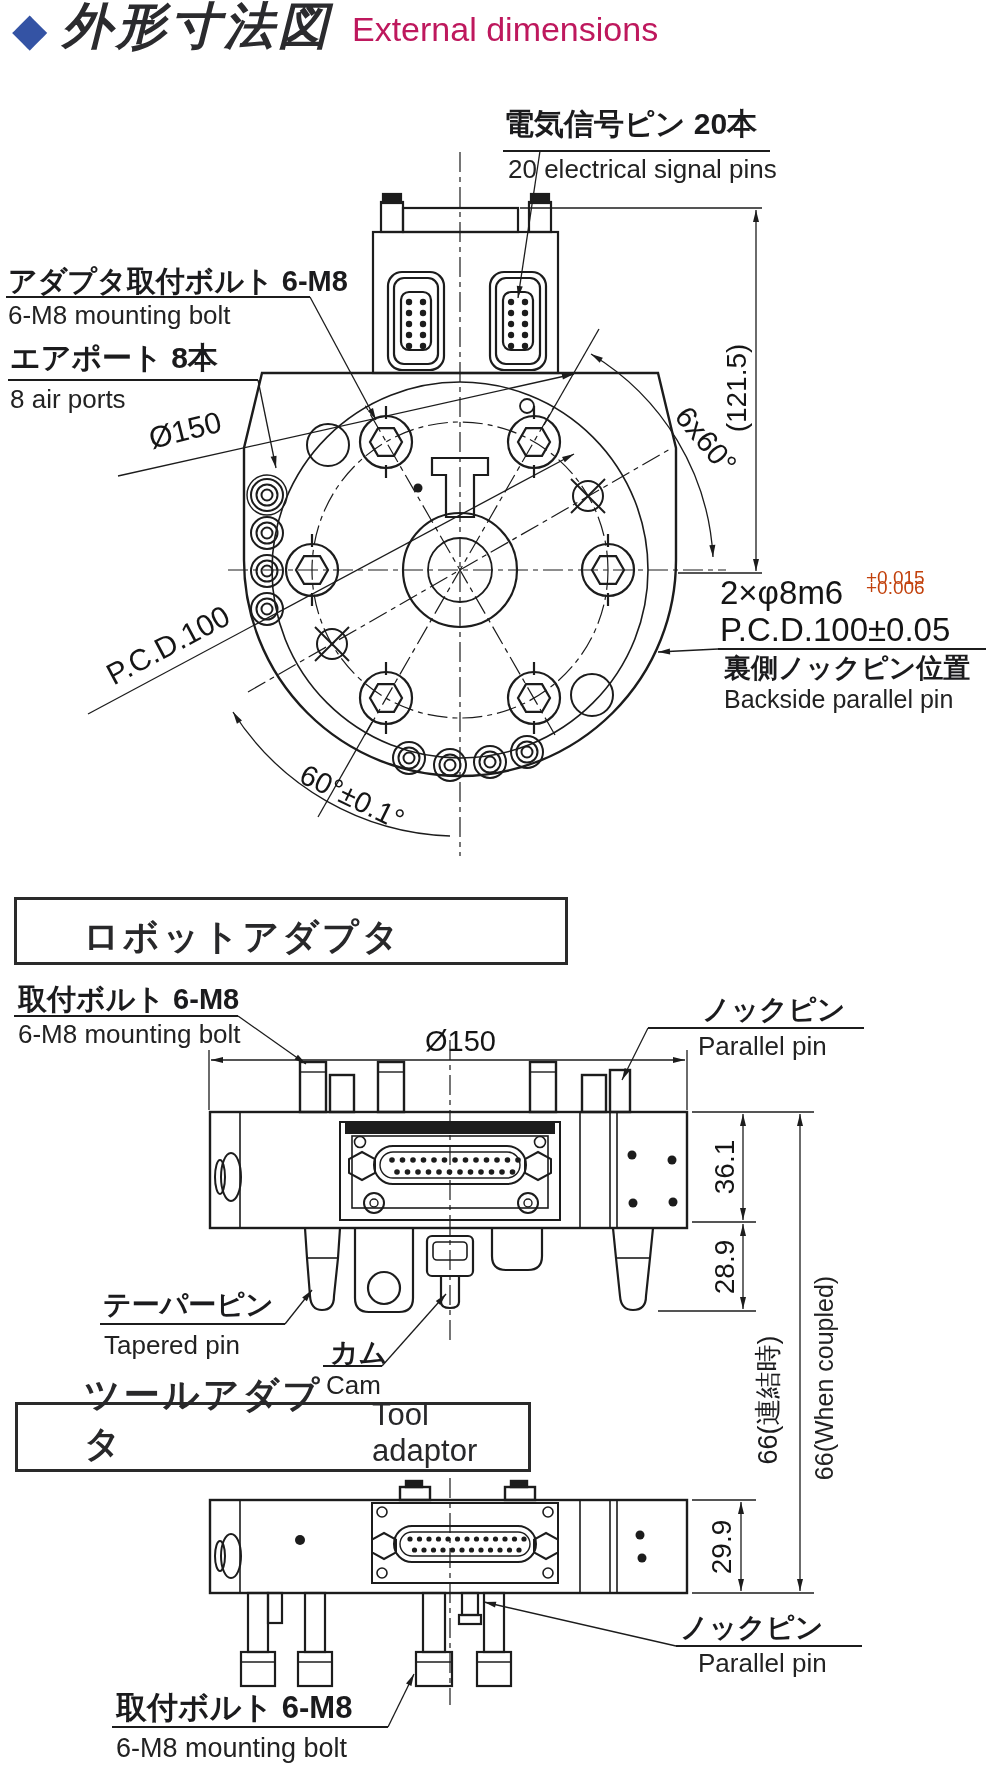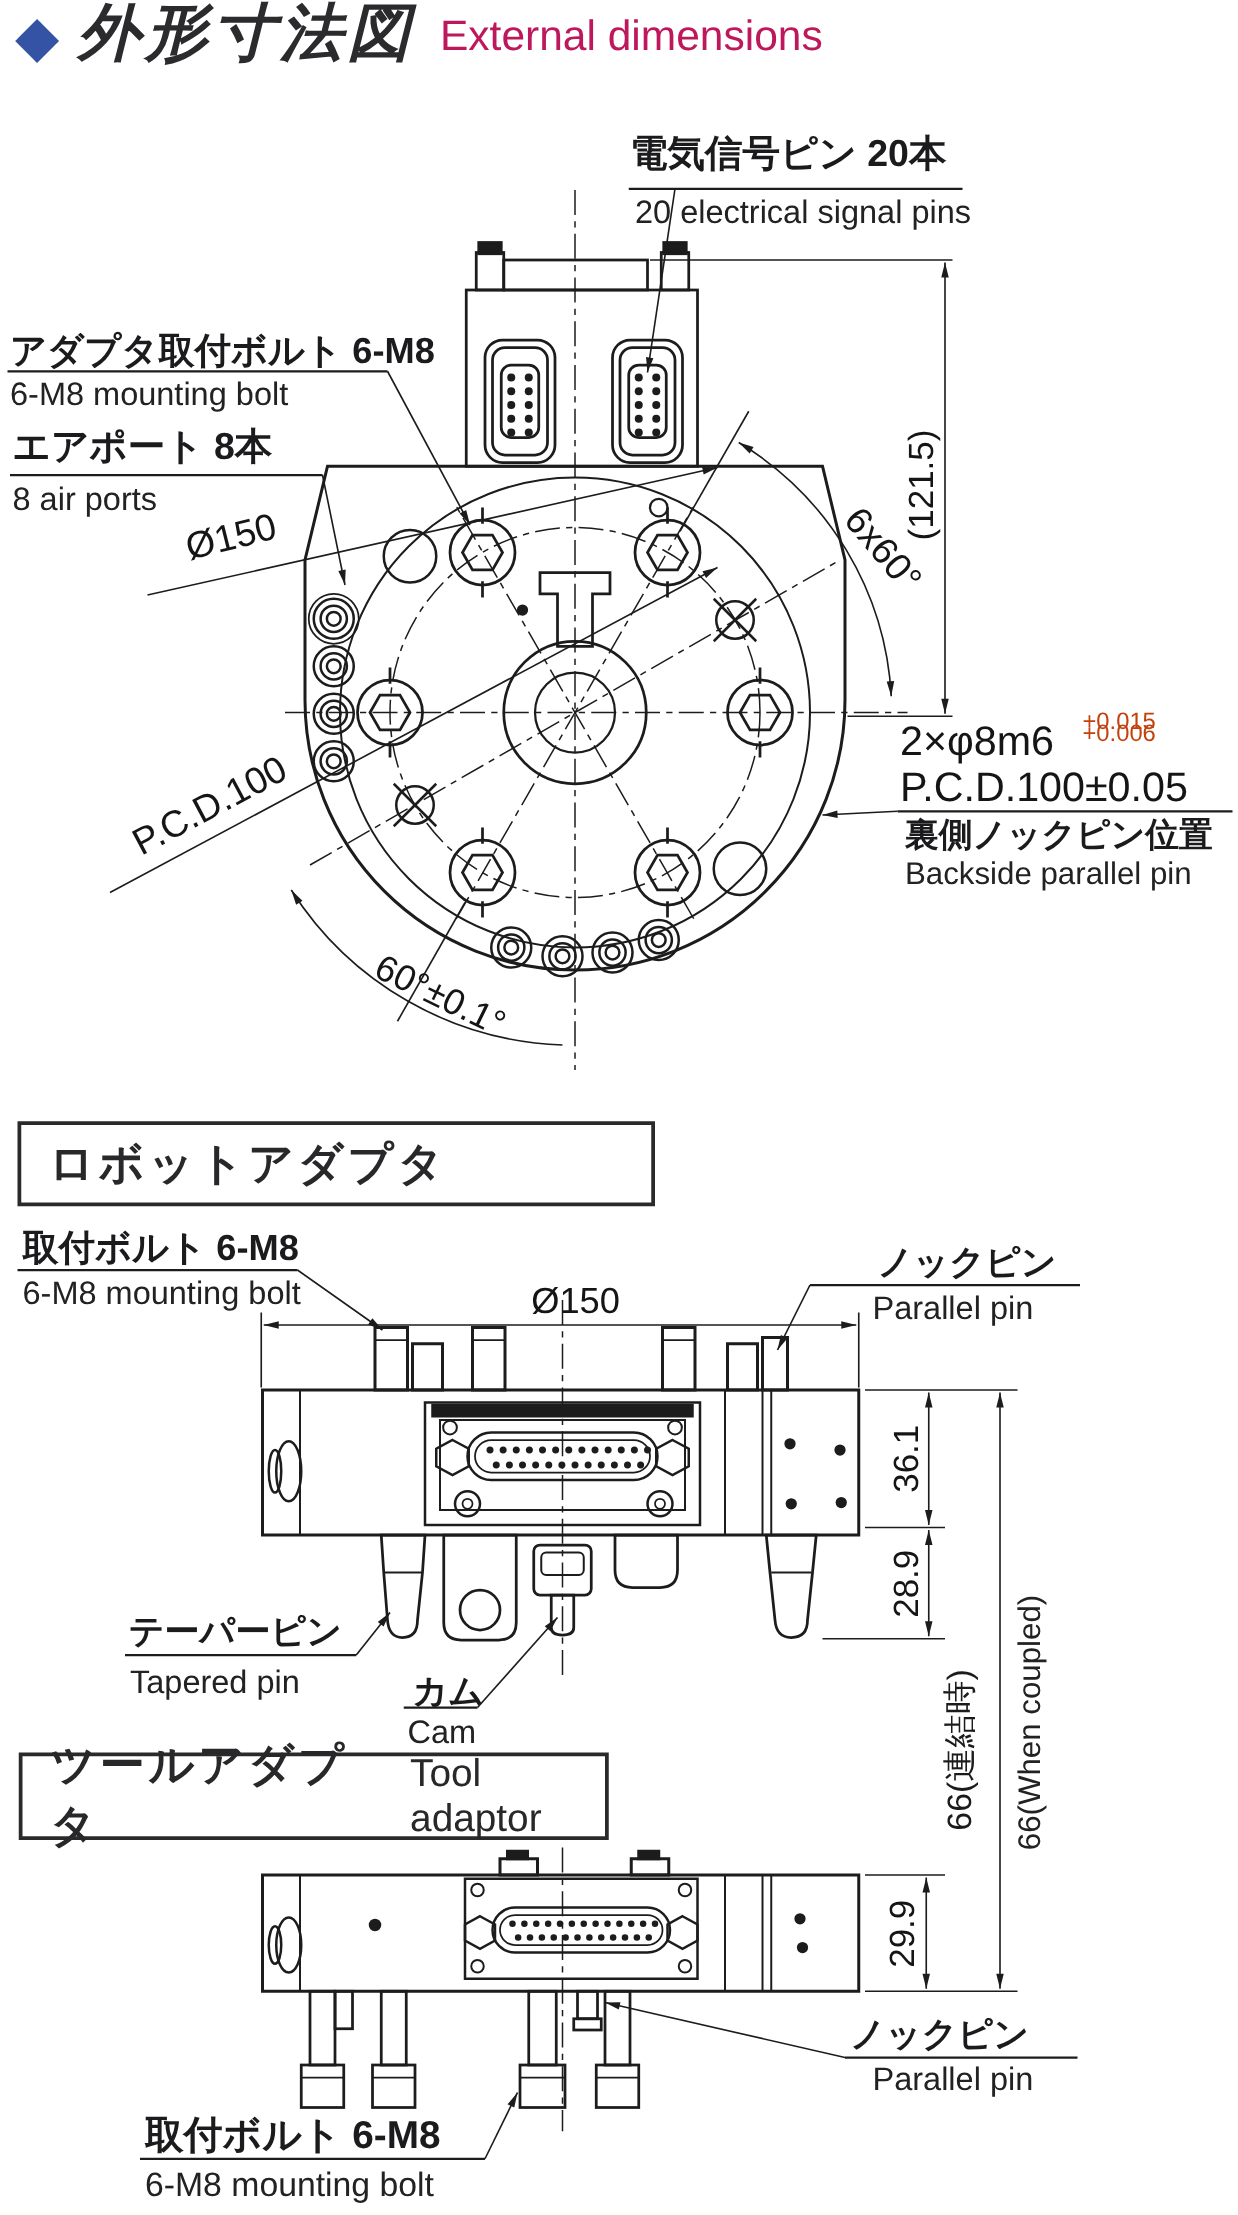--- a/index.html
+++ b/index.html
@@ -7,21 +7,21 @@
         font-family:"Liberation Sans","DejaVu Sans",sans-serif;color:#111;}
   svg{position:absolute;left:0;top:0;}
   .lineart{stroke:#1c1c1c;fill:none;}
   .lb{position:absolute;white-space:nowrap;color:#151515;line-height:1.04;}
   .jp{font-weight:600;color:#1b1b1d;}
   .en{font-weight:400;color:#222;}
   .rot{transform-origin:center;}
   .hdr-diamond{position:absolute;left:12px;top:2px;font-size:46px;color:#3453a4;}
   .hdr-jp{position:absolute;left:62px;top:0px;font-size:50px;font-weight:700;color:#2b2b2e;letter-spacing:4px;font-style:italic;}
   .hdr-en{position:absolute;left:352px;top:12px;font-size:34px;color:#be185d;}
-  .secbox{position:absolute;border:3px solid #2a2a2a;background:#fff;display:flex;align-items:center;}
+  .secbox{position:absolute;border:3px solid #2a2a2a;background:#fff;display:flex;align-items:flex-end;padding-left:44px;}
   .secbox .jp{font-size:36px;font-weight:700;letter-spacing:3px;padding-left:22px;color:#28282a;}
   .secbox .en{font-size:31px;padding-left:34px;color:#28282a;}
   .tol{position:absolute;font-size:19px;color:#c2410c;line-height:1.05;}
 </style>
 </head>
 <body>
 
 <div class="page">
 
 <svg width="990" height="1772" viewBox="0 0 990 1772">

